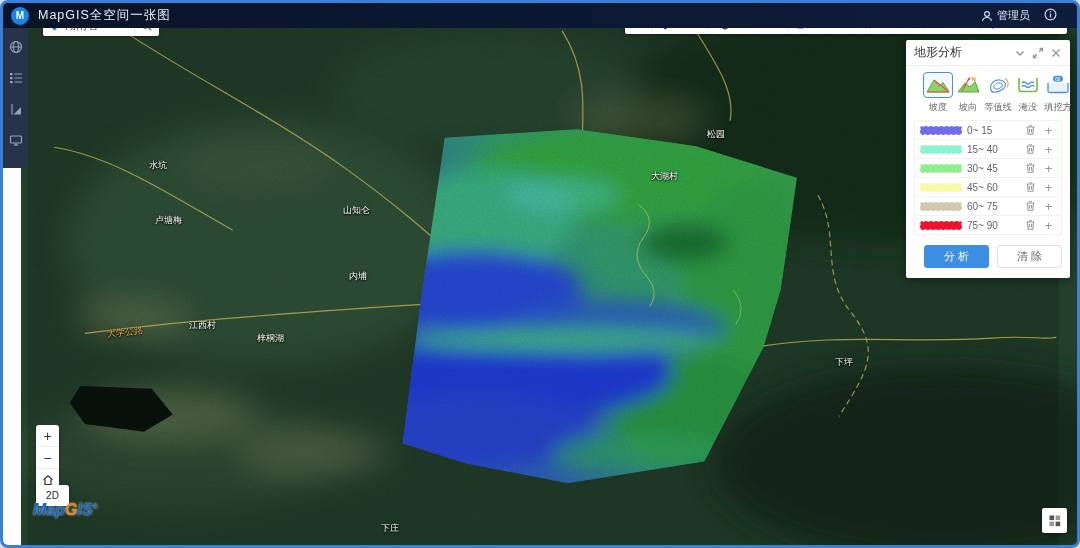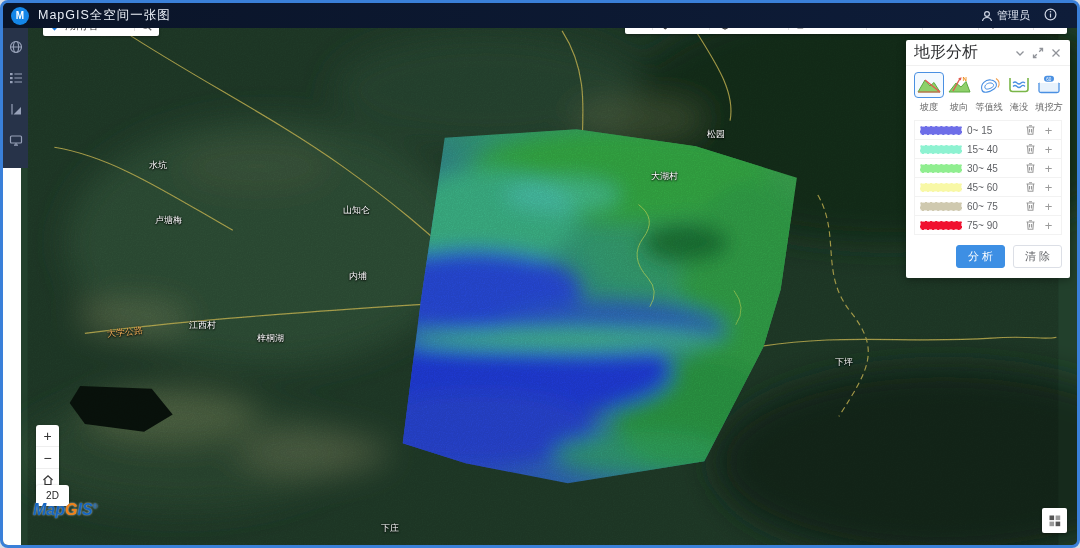--- a/index.html
+++ b/index.html
@@ -36,44 +36,44 @@
   
   .tools-bar{ position:absolute; top:8px; right:10px; height:23px; background:#fff; border-radius:2px; box-shadow:0 1px 3px rgba(0,0,0,.35); display:flex; align-items:center; padding:0 4px; z-index:30; }
   .tb-item{ display:flex; align-items:center; gap:4px; font-size:11px; color:#333; padding:0 8px; height:15px; cursor:pointer; border-left:1px solid #e3e3e3; }
   .tb-item:first-child{ border-left:none; }
   .tb-item svg{ stroke:#3a3a3a; fill:none; stroke-width:1.2; }
   .tb-glyph{ font-size:13px; color:#222; font-weight:bold; }
 
   
   .panel{ position:absolute; top:37px; right:7px; width:164px; background:#fff; border-radius:2px; box-shadow:0 2px 8px rgba(0,0,0,.35); z-index:30; font-size:11px; }
   .panel-head{ display:flex; align-items:center; height:26px; padding:0 8px; border-bottom:1px solid #f0f0f0; }
-  .panel-title{ font-size:16px; color:#303133; }
+  .panel-title{ font-size:12px; color:#303133; }
   .panel-head .hicons{ margin-left:auto; display:flex; gap:6px; }
   .panel-head svg{ stroke:#909399; fill:none; stroke-width:1.3; cursor:pointer; }
-  .tools-row{ display:flex; justify-content:flex-end; padding:6px 6px 4px 6px;margin-left:20px; }
+  .tools-row{ display:flex; justify-content:center; padding:6px 6px 4px 6px;margin-left:20px; }
   .tool{ display:flex; flex-direction:column; align-items:center; width:30px; cursor:pointer; }
   .tool-icon{ width:30px; height:26px; border:1px solid transparent; border-radius:4px; display:flex; align-items:center; justify-content:center; }
   .tool.selected .tool-icon{ border-color:#4a90e2; background:#f3f9ff; }
   .tool-label{ font-size:10px; color:#666; margin-top:2px; transform:scale(.92); white-space:nowrap; }
   .section-head{ display:flex; align-items:center; padding:4px 8px 3px 8px; }
   .section-bar{ width:3px; height:11px; background:#2f7ff7; margin-right:5px; border-radius:1px; }
   .section-title{ font-size:11px; color:#303133; font-weight:bold; }
   .section-head svg{ margin-left:auto; stroke:#909399; fill:none; stroke-width:1.1; }
   .legend{ margin:2px 8px 0 8px; border:1px solid #f2f2f2; border-bottom:none; }
   .legend-hrow,.legend-row{ display:flex; align-items:center; height:19px; border-bottom:1px solid #f2f2f2; }
   .legend-hrow{ background:#fbfbfc; color:#909399; font-size:10px; }
   .cell{ display:flex; align-items:center; justify-content:center; }
   .c-color{ width:52px; } .c-range{ width:50px; justify-content:flex-start; color:#606266; font-size:10px; } .c-ops{ flex:1; gap:10px; }
   .swatch{ width:42px; height:9px; border-radius:2px; display:inline-block; border:1px dashed rgba(255,255,255,.6); }
   .legend-row:nth-child(5) .swatch{ background-image:radial-gradient(rgba(120,110,80,.55) .6px, transparent .7px); background-size:4px 4px; }
   .op{ cursor:pointer; display:flex; align-items:center; }
   .op svg{ stroke:#9a9a9a; fill:none; stroke-width:1.1; }
   .plus{ color:#9a9a9a; font-size:13px; line-height:1; }
   .panel-btns{ display:flex; justify-content:flex-end; gap:8px; padding:10px 8px 10px 0; }
-  .btn{ height:23px; padding:0 11px; border-radius:3px; font-size:11px; display:flex; align-items:center; cursor:pointer; }
+  .btn{ height:23px; padding:0 19px; border-radius:3px; font-size:11px; display:flex; align-items:center; cursor:pointer; }
   .btn-primary{ background:#3d8fe4; color:#fff; border:1px solid #3d8fe4; }
   .btn-plain{ background:#fff; color:#606266; border:1px solid #dcdfe6; }
 
   
   .zoomctl{ position:absolute; left:33px; top:422px; width:23px; background:#fff; border-radius:3px; box-shadow:0 1px 3px rgba(0,0,0,.4); z-index:30; }
   .zoomctl .zb{ height:22px; display:flex; align-items:center; justify-content:center; font-size:14px; color:#333; cursor:pointer; border-bottom:1px solid #eee; }
   .zoomctl .zb:last-child{ border-bottom:none; }
   .mode2d{ position:absolute; left:33px; top:482px; width:33px; height:21px; background:#fff; border-radius:3px; box-shadow:0 1px 3px rgba(0,0,0,.4); display:flex; align-items:center; justify-content:center; font-size:10px; color:#222; cursor:pointer; z-index:30; }
   .brand{ position:absolute; left:30px; top:498px; z-index:31; font-style:italic; font-weight:bold; font-size:16px; letter-spacing:0; text-shadow:0 0 2px rgba(255,255,255,.8); }
   .brand .b{ color:#1565c0; } .brand .o{ color:#f08018; } .brand sup{ font-size:7px; color:#1565c0; }

